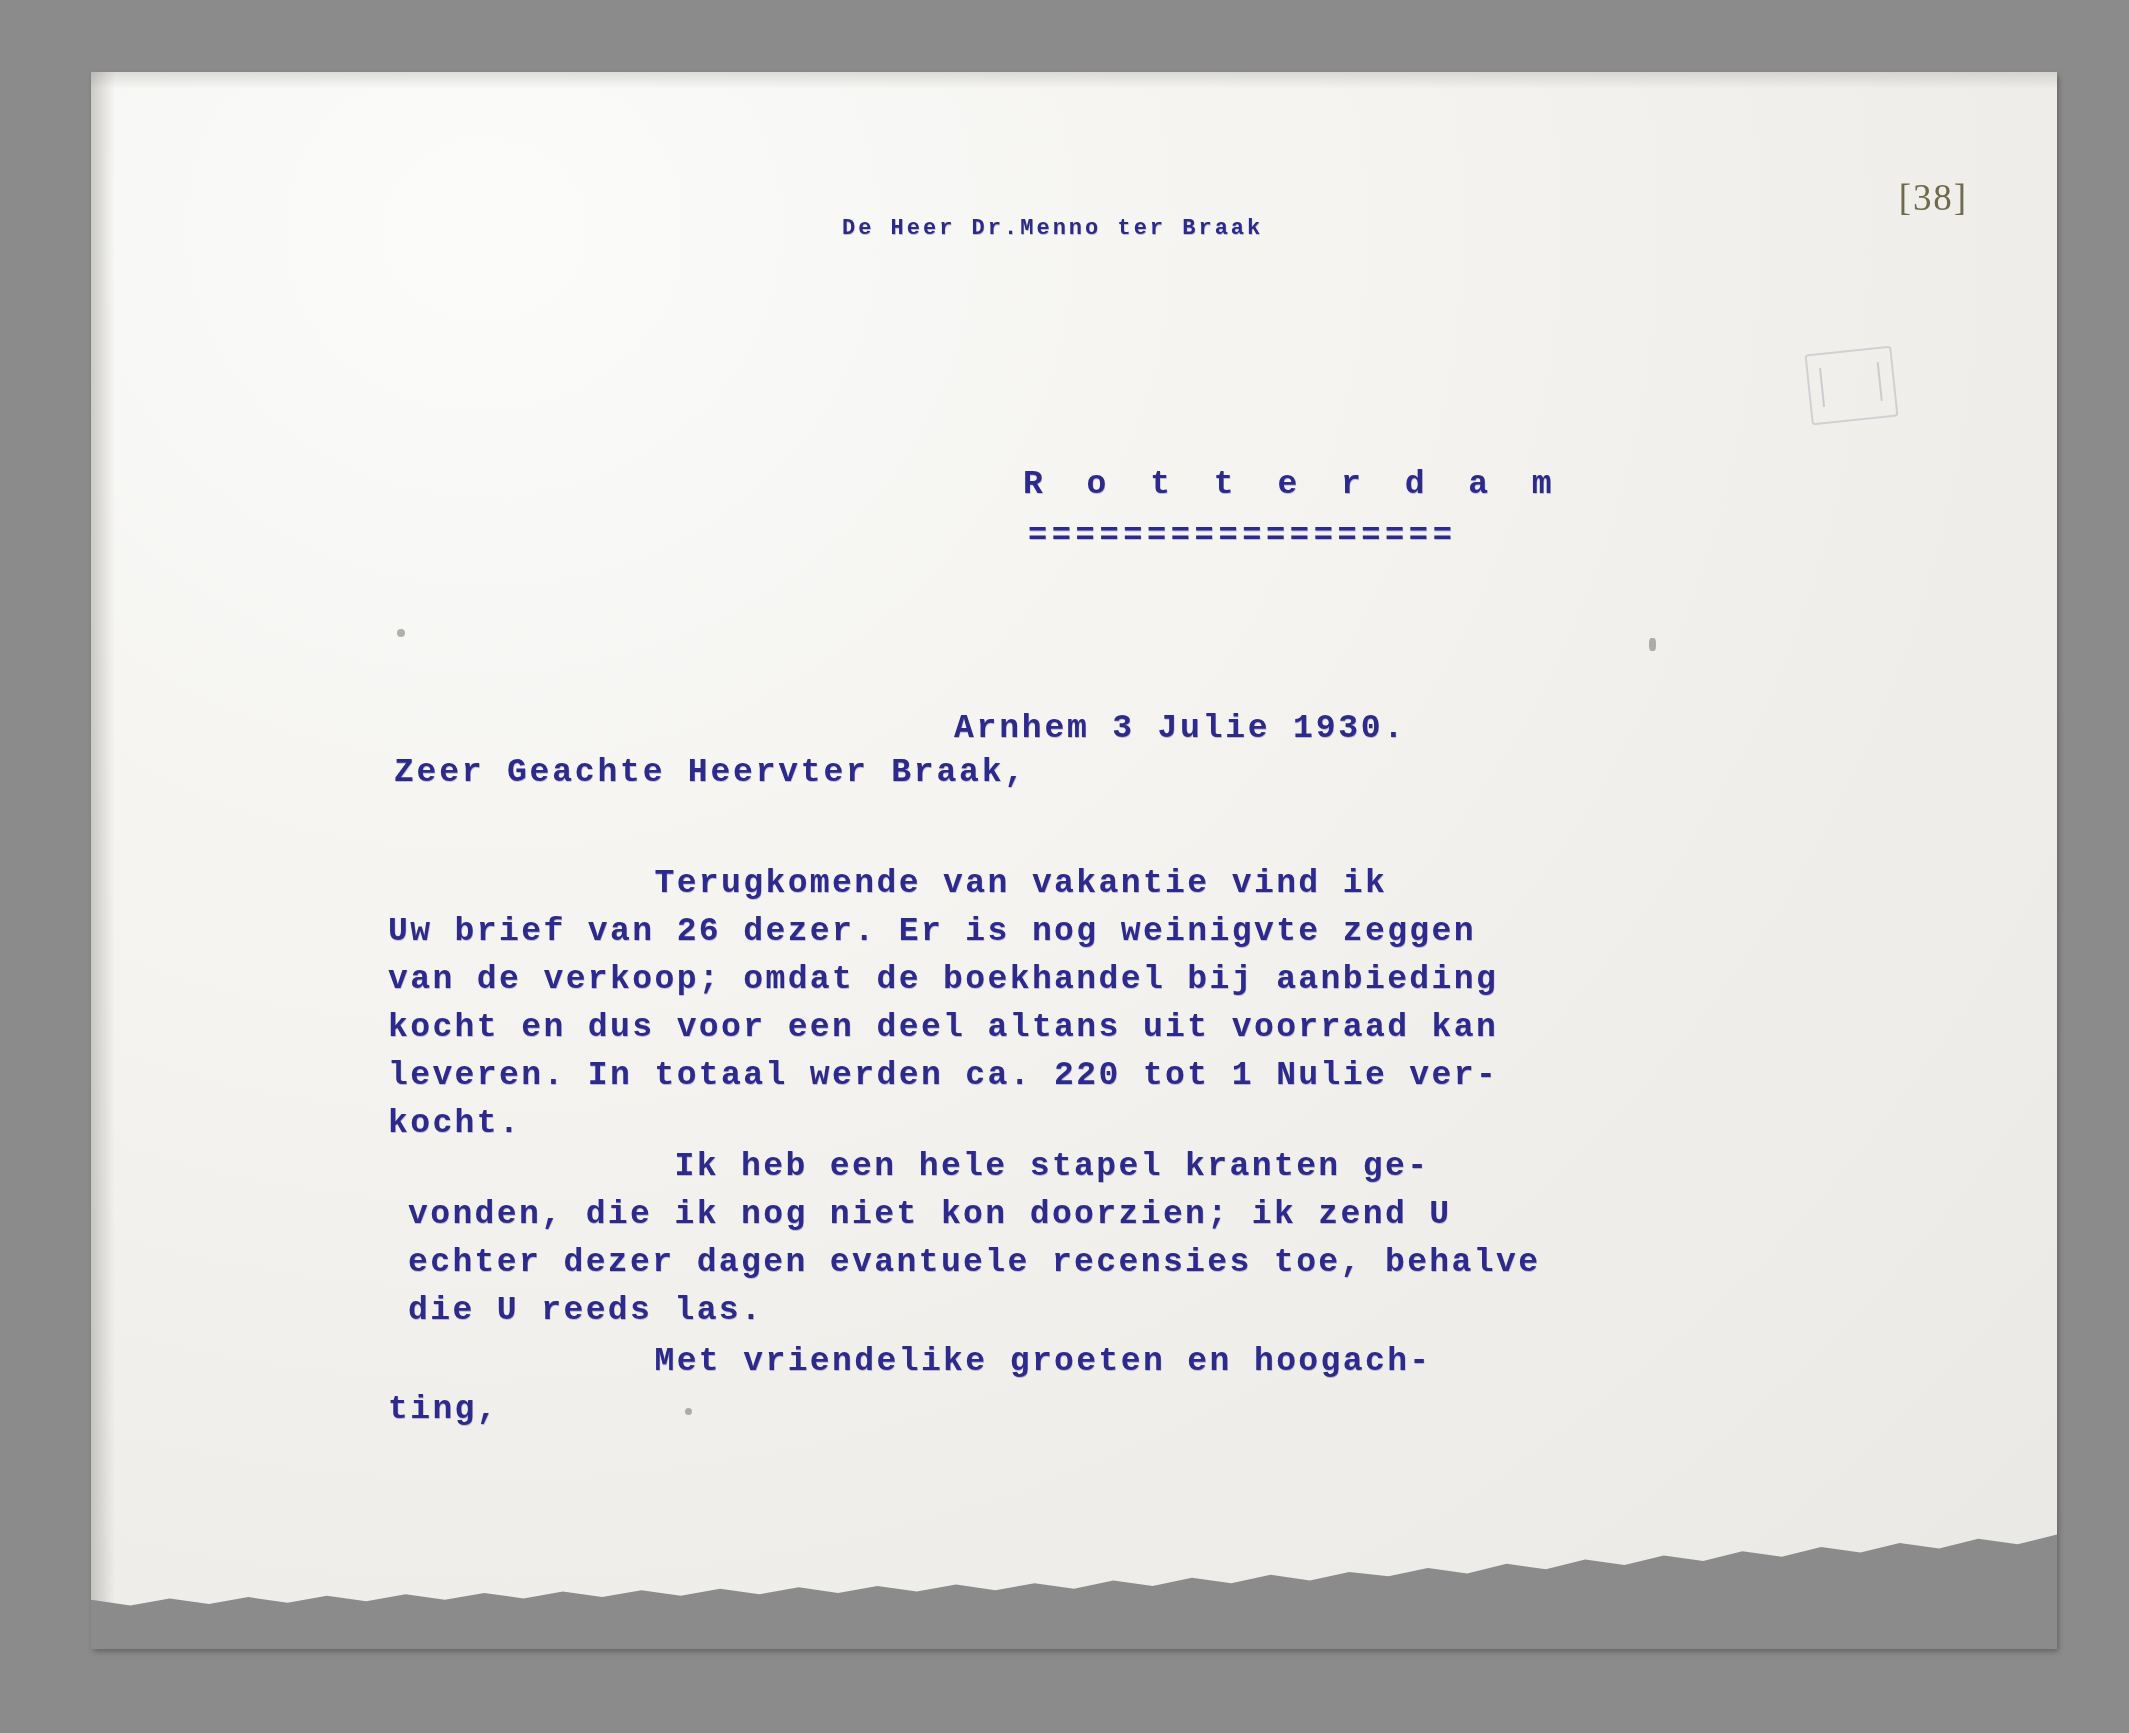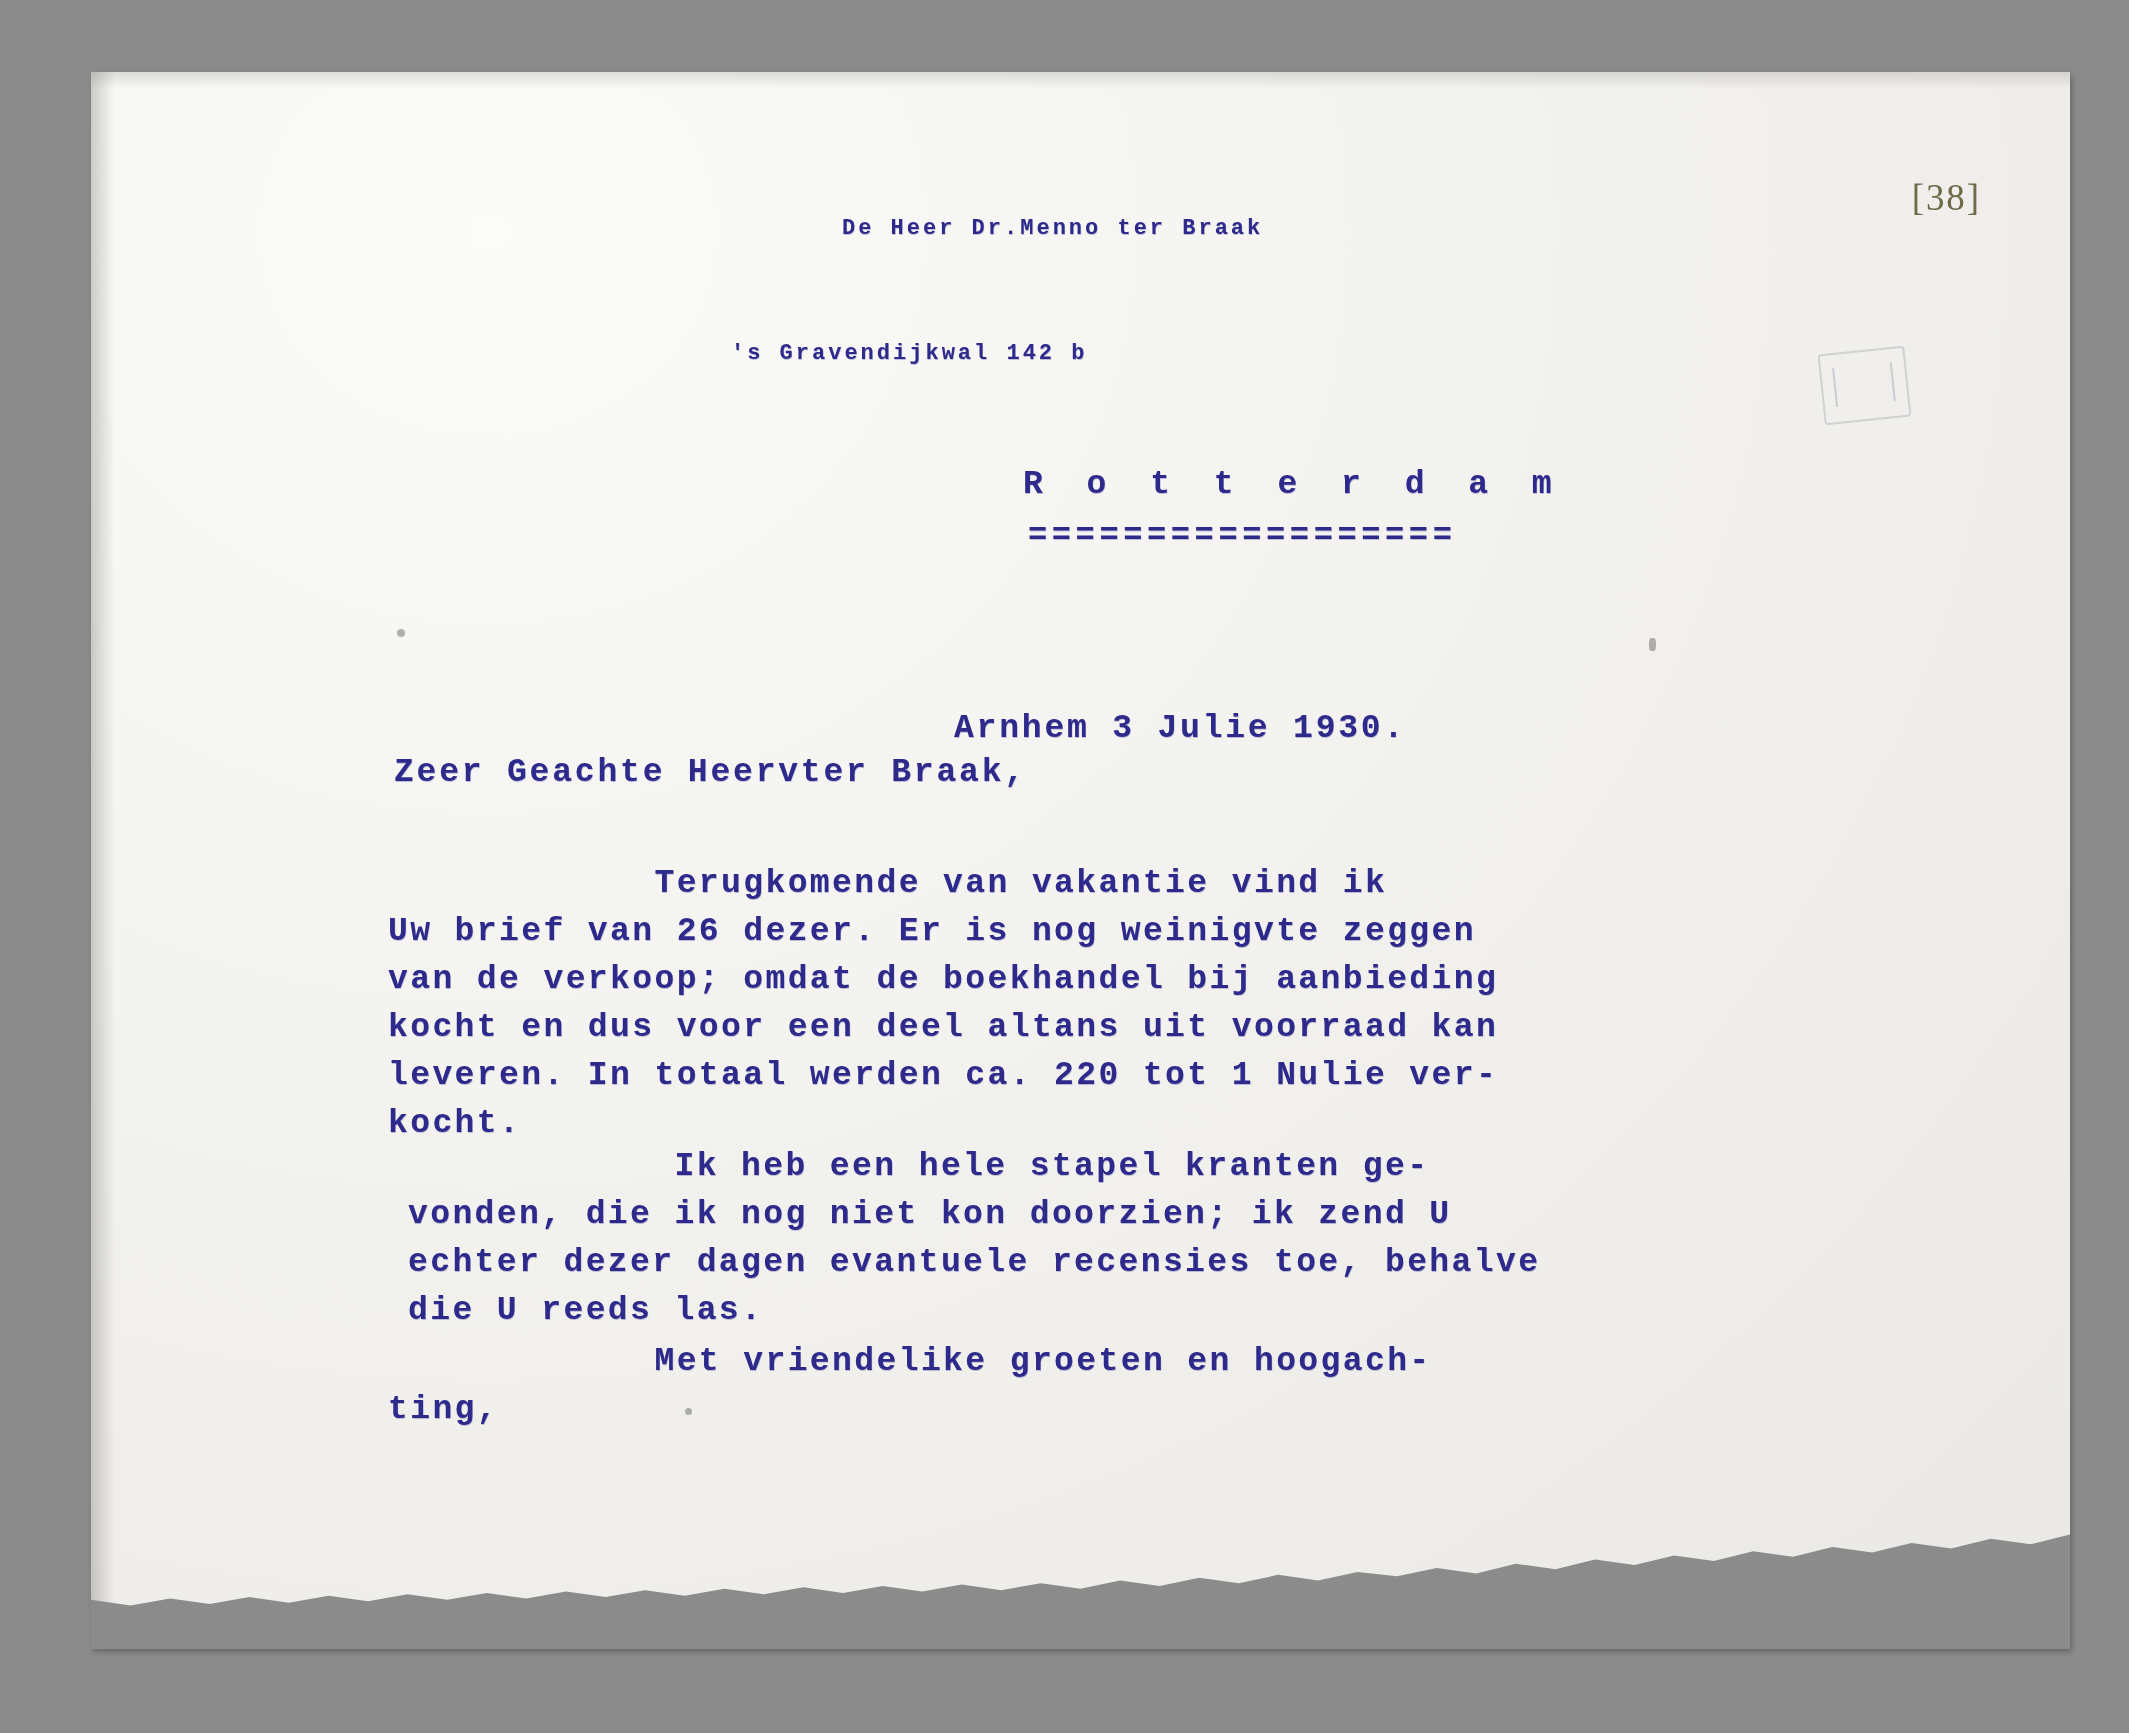--- a/index.html
+++ b/index.html
@@ -28,21 +28,20 @@
     left: 91px;
     top: 72px;
     width: 1966px;
     height: 1577px;
     background: #f2f1ee;
     box-shadow: 1.9px 2.8px 5.6px rgba(0,0,0,0.30);
     
     background-image:
        radial-gradient(ellipse at 20% 10%, #fbfbf9 0%, #f1f0ed 55%, #e9e8e4 100%);
     overflow: hidden;
-    padding-left: 13px;
   }
   
   #torn-bottom {
     position: absolute;
     left: 0;
     bottom: -3.7px;
     width: 100%;
     height: 139px;
     background: #8b8b8b;
     clip-path: polygon(
@@ -168,21 +167,20 @@
 
     <div id="sheet-left-shade"></div>
     <div id="sheet-top-shade"></div>
 
     <div id="folio">[38]</div>
 
     <div id="stamp"></div>
 
     <div class="typed line-addr" style="left: 751px; top: 144px;">De Heer Dr.Menno ter Braak</div>
 
-    <div class="typed line-addr" style="left: 640px; top: 269px;">'s Gravendijkwal 142 b</div>
 
     <div class="typed line-city" style="left: 932px; top: 394px;">R o t t e r d a m</div>
 
     <div class="typed rule" style="left: 937px; top: 445px;">==================</div>
 
     <div class="typed line-date" style="left: 863px; top: 598px; margin-top: 40px;">Arnhem 3 Julie 1930.</div>
 
     <div class="typed line-salut" style="left: 303px; top: 682px;">Zeer Geachte Heervter Braak,</div>
 
     <div class="body-block" style="left: 297px; top: 788px;">            Terugkomende van vakantie vind ik

